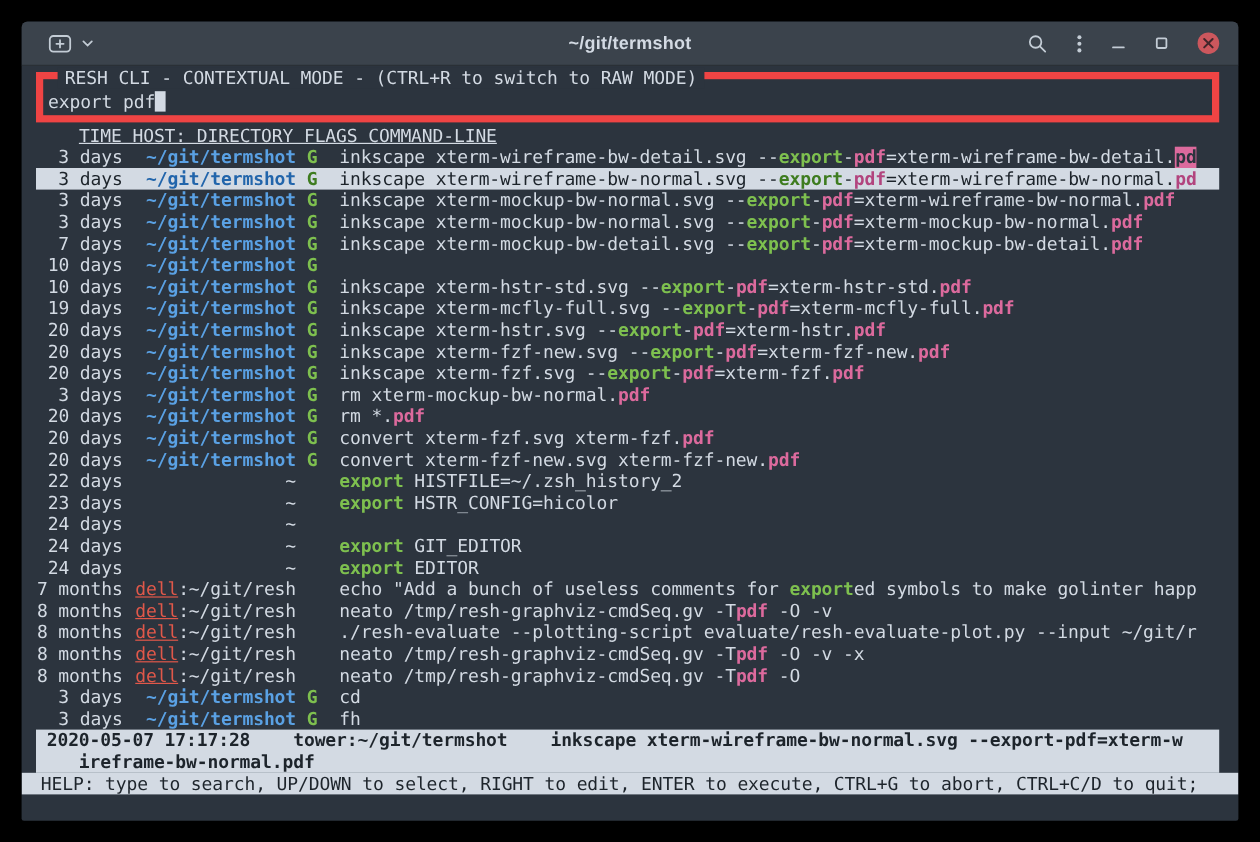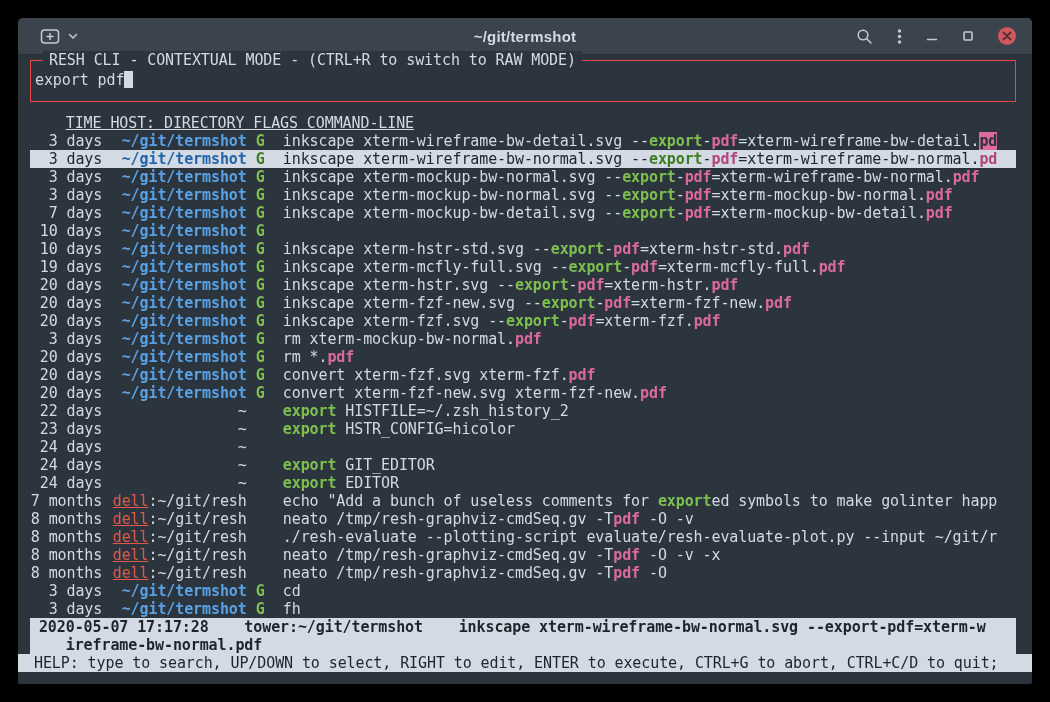--- a/index.html
+++ b/index.html
@@ -40,35 +40,35 @@
   
   .term {
     flex:none;
     font-family:"DejaVu Sans Mono", monospace;
     font-size:15px; line-height:18px; letter-spacing:-0.1px;
     color:var(--fg,#d3dae3);
     padding:5px 16px 0 12px;
   }
   .search-box {
     box-sizing:border-box; height:42px;
-    border:1px solid #ef4444;
+    border:6px solid #ef4444;
     position:relative;
     padding:10px 4px 0 4px;
   }
   .box-label {
     position:absolute; top:-10px; left:12px;
     background:var(--terminal-bg,#2c343e);
     padding:0 6px; white-space:pre;
   }
   .query-line { white-space:pre; }
   .cursor {
     display:inline-block; width:9px; height:17px;
     background:var(--fg,#d3dae3); vertical-align:-3px;
   }
-  .table-header { margin-top:12px; height:18px; white-space:pre; }
+  .table-header { margin-top:2px; height:18px; white-space:pre; }
   .table-header .u { text-decoration:underline; }
   
   .history-list { }
   .row { display:flex; height:18px; white-space:pre; }
   .col-time  { flex:none; width:8ch;  text-align:right; overflow:hidden; }
   .col-host  { flex:none; width:15ch; text-align:right; overflow:hidden; margin-left:1ch; }
   .col-flags { flex:none; width:1ch;  margin-left:1ch; color:var(--match-export-green,#7ec04f); font-weight:700; }
   .col-cmd   { flex:1; margin-left:2ch; overflow:hidden; white-space:pre; }
   .seg-p  { }
   .seg-g  { color:var(--match-export-green,#7ec04f); font-weight:700; }

